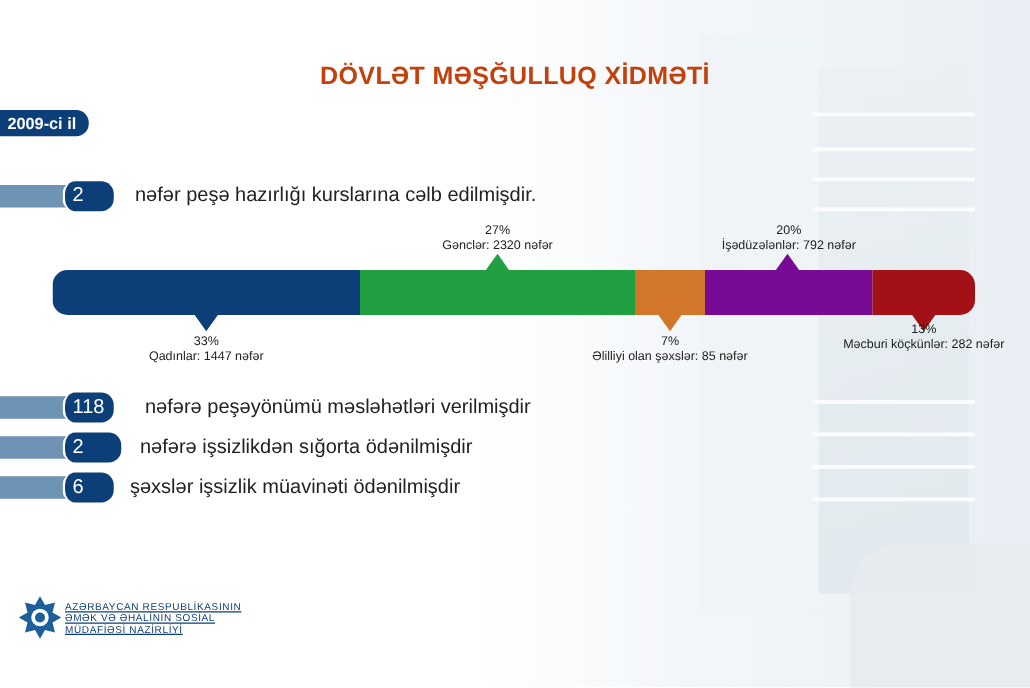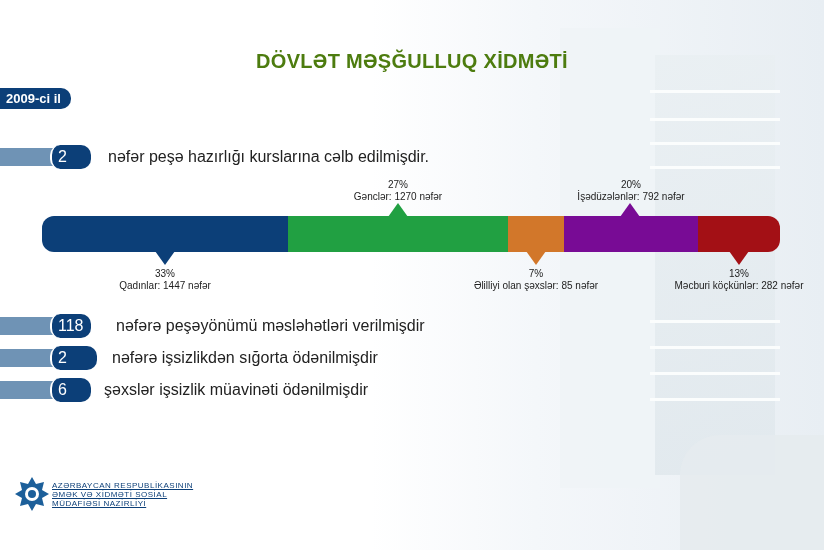--- a/index.html
+++ b/index.html
@@ -2,21 +2,21 @@
 <html><head>
 <meta charset="utf-8">
 <style>
   html,body{margin:0;padding:0;}
   body{width:824px;height:550px;position:relative;overflow:hidden;background:#ffffff;font-family:"Liberation Sans",sans-serif;}
   .bg{position:absolute;left:0;top:0;width:824px;height:550px;background:linear-gradient(90deg,#ffffff 0%,#ffffff 45%,#f4f7fa 65%,#e8eef3 100%);}
   .bldg{position:absolute;left:655px;top:55px;width:120px;height:420px;background:linear-gradient(180deg,#e9eff2,#dfe7ec);opacity:.8;}
   .bldg2{position:absolute;left:560px;top:28px;width:100px;height:460px;background:#eff4f6;opacity:.8;}
   .stripe{position:absolute;left:650px;width:130px;height:3px;background:#fbfdfd;}
   .car{position:absolute;left:680px;top:435px;width:170px;height:140px;border-radius:40px 10px 0 0;background:#e6ebee;opacity:.9;}
-  .title{position:absolute;left:0;width:824px;top:50px;text-align:center;font-weight:bold;font-size:20px;color:#4d7c0f;letter-spacing:.3px;}
+  .title{position:absolute;left:0;width:824px;top:50px;text-align:center;font-weight:bold;font-size:20px;color:#c2410c;letter-spacing:.3px;}
   .year{position:absolute;left:0;top:88px;height:21px;padding:0 10px 0 6px;background:#0c3f78;color:#fff;font-weight:bold;font-size:13px;line-height:21px;border-radius:0 10px 10px 0;}
   .row{position:absolute;left:0;height:24px;}
   .row .lbar{position:absolute;left:0;top:3px;height:18px;background:#6f93b5;}
   .row .num{position:absolute;top:0;height:24px;line-height:24px;padding:0 6px;background:#0c3f78;color:#fff;font-size:16px;border-radius:10px;border-left:2px solid #fff;}
   .row .txt{position:absolute;top:0;line-height:24px;font-size:16px;color:#222;white-space:nowrap;}
   .bar{position:absolute;left:42px;top:216px;width:738px;height:36px;border-radius:12px;overflow:hidden;display:flex;}
   .seg{height:100%;}
   .tri-up{position:absolute;width:0;height:0;border-left:10px solid transparent;border-right:10px solid transparent;border-bottom:14px solid;}
   .tri-down{position:absolute;width:0;height:0;border-left:10px solid transparent;border-right:10px solid transparent;border-top:14px solid;}
   .lbl{position:absolute;font-size:10px;color:#222;text-align:center;white-space:nowrap;line-height:12px;transform:translateX(-50%);}
@@ -61,31 +61,31 @@
 <div class="tri-down" style="left:526px;top:251px;border-top-color:#d2772a"></div>
 <div class="tri-up" style="left:620px;top:203px;border-bottom-color:#780b95"></div>
 <div class="tri-down" style="left:729px;top:251px;border-top-color:#a31015"></div>
 
 <div class="lbl" style="left:165px;top:268px">
   <div>33%</div>
   <div>Qadınlar: 1447 nəfər</div>
 </div>
 <div class="lbl" style="left:398px;top:179px">
   <div>27%</div>
-  <div>Gənclər: 1270 nəfər</div>
+  <div>Gənclər: 2320 nəfər</div>
 </div>
 <div class="lbl" style="left:536px;top:268px">
   <div>7%</div>
   <div>Əlilliyi olan şəxslər: 85 nəfər</div>
 </div>
 <div class="lbl" style="left:631px;top:179px">
   <div>20%</div>
   <div>İşədüzələnlər: 792 nəfər</div>
 </div>
-<div class="lbl" style="left:739px;top:268px">
+<div class="lbl" style="left:739px;top:258px">
   <div>13%</div>
   <div>Məcburi köçkünlər: 282 nəfər</div>
 </div>
 
 <div class="row" style="top:314px">
   <div class="lbar" style="width:58px"></div>
   <div class="num" style="left:50px">118 138</div>
   <div class="txt" style="left:116px">nəfərə peşəyönümü məsləhətləri verilmişdir</div>
 </div>
 <div class="row" style="top:346px">
@@ -99,15 +99,15 @@
   <div class="txt" style="left:104px">şəxslər işsizlik müavinəti ödənilmişdir</div>
 </div>
 
 <svg class="logo" viewBox="0 0 36 36">
   <polygon points="18,1 22,8 30,6 28,14 35,18 28,22 30,30 22,28 18,35 14,28 6,30 8,22 1,18 8,14 6,6 14,8" fill="#1c5f9a"></polygon>
   <circle cx="18" cy="18" r="7" fill="#fff"></circle>
   <circle cx="18" cy="18" r="4" fill="#1c5f9a"></circle>
 </svg>
 <div class="org">
   <div>AZƏRBAYCAN RESPUBLİKASININ</div>
-  <div>ƏMƏK VƏ XİDMƏTİ SOSİAL</div>
+  <div>ƏMƏK VƏ ƏHALİNİN SOSİAL</div>
   <div>MÜDAFİƏSİ NAZİRLİYİ</div>
 </div>
 
 </body></html>

